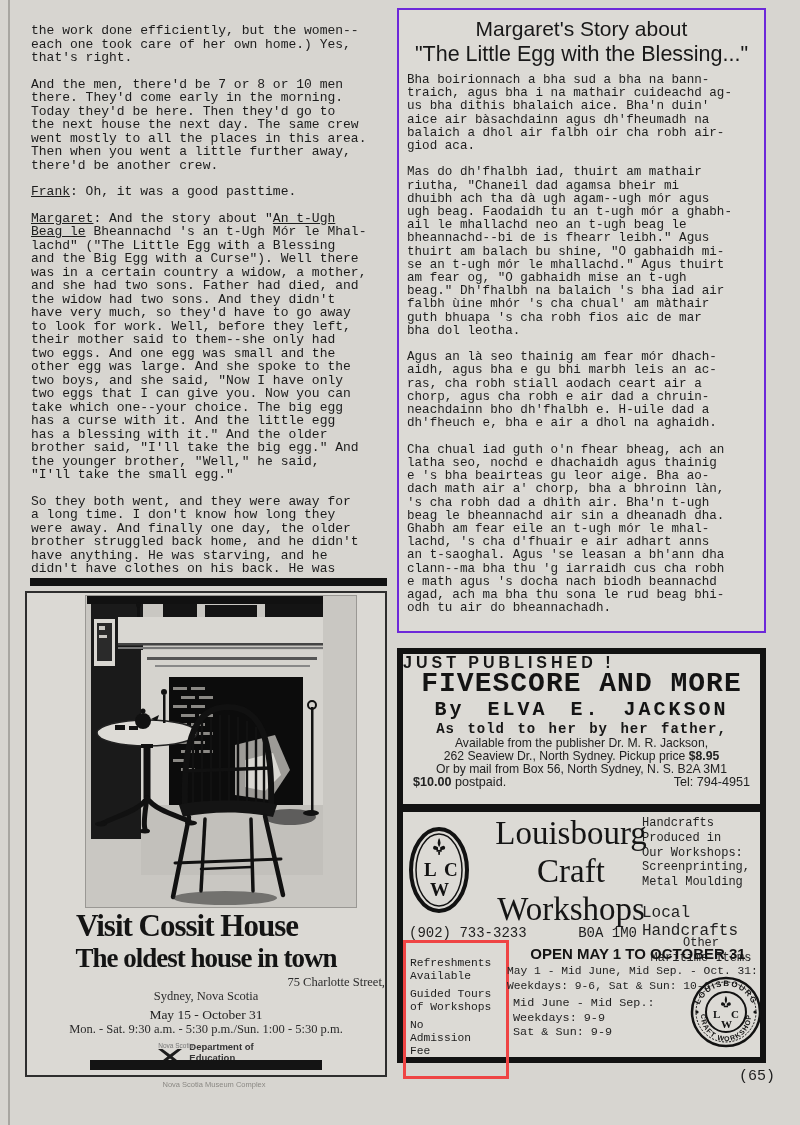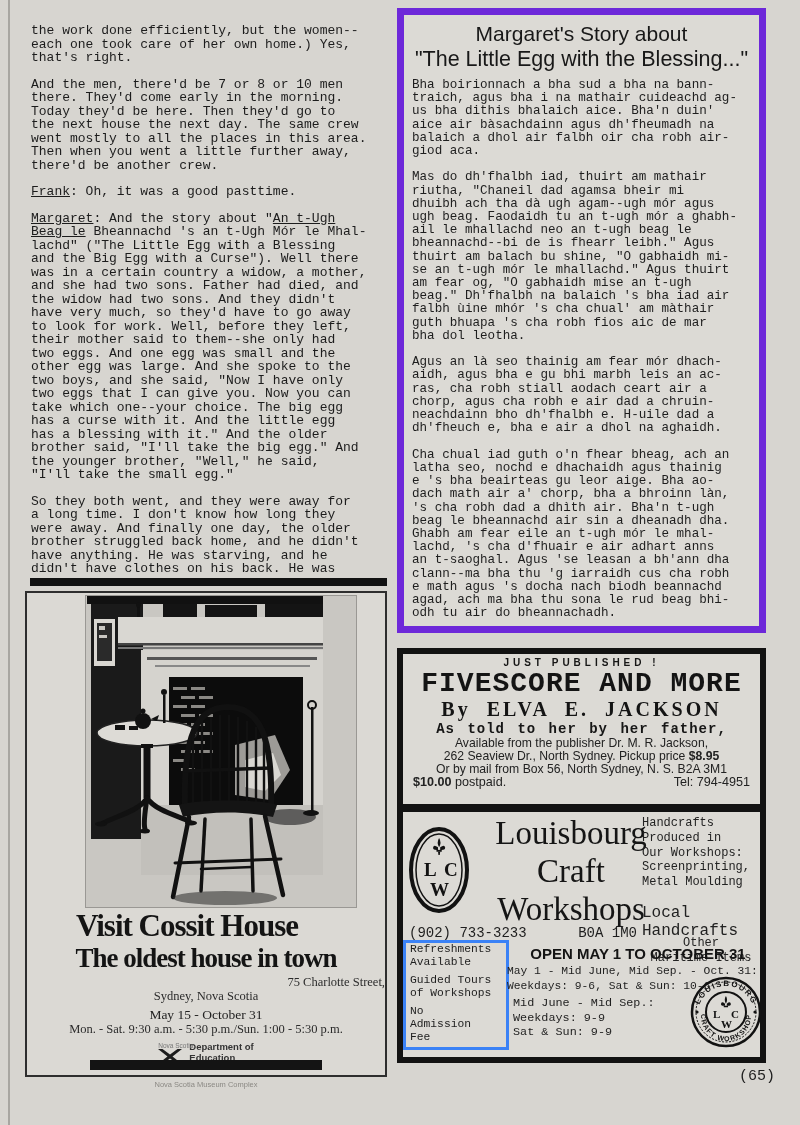--- a/index.html
+++ b/index.html
@@ -22,52 +22,52 @@
   .c-h1{position:absolute;left:8px;top:316px;width:100%;text-align:left;font-weight:bold;font-size:31px;line-height:34px;letter-spacing:-1px;color:#141414;padding-left:41px;}
   .c-h2{position:absolute;left:0;top:350px;width:100%;text-align:center;font-weight:bold;font-size:27px;line-height:30px;letter-spacing:-1px;color:#141414;}
   .c-addr1{position:absolute;left:0;top:382px;width:100%;text-align:right;font-size:12.5px;line-height:14px;color:#2b2b2b;}
   .c-addr2{position:absolute;left:0;top:396px;width:100%;text-align:center;font-size:12.5px;line-height:14px;color:#2b2b2b;}
   .c-dates{position:absolute;left:0;top:414px;width:100%;text-align:center;font-size:13.5px;line-height:15px;color:#222;}
   .c-hours{position:absolute;left:0;top:429px;width:100%;text-align:center;font-size:12.5px;line-height:14px;color:#2b2b2b;}
   .c-logo{position:absolute;left:0;top:449px;width:100%;display:flex;justify-content:center;align-items:flex-start;gap:7px;}
   .c-logo .flagwrap{position:relative;padding-top:7px;}
   .c-logo .ns{position:absolute;top:0;left:0;font-size:6.5px;color:#777;white-space:nowrap;}
   .c-orgname{font-size:9.5px;line-height:10.5px;font-weight:bold;color:#333;}
-  .c-sub{position:absolute;left:0;top:487px;width:100%;text-align:center;font-size:7.5px;color:#8b8984;}
+  .c-sub{position:absolute;left:8px;top:487px;width:100%;text-align:center;font-size:7.5px;color:#8b8984;}
   .c-bar{position:absolute;left:63px;top:467px;width:232px;height:10px;background:#141414;}
 
   
-  .storybox{position:absolute;left:397px;top:8px;width:369px;height:625px;border:7px solid #6d28d9;box-sizing:border-box;background:#dcdad5;padding:4px 8px;}
+  .storybox{position:absolute;left:397px;top:8px;width:369px;height:625px;border:2px solid #6d28d9;box-sizing:border-box;background:#dcdad5;padding:4px 8px;}
   .story-title{text-align:center;margin:2px 0 6px 0;color:#181818;}
   .st1{font-size:21px;line-height:25px;}
   .st2{font-size:21.5px;line-height:27px;}
   .story-body{font-size:12.6px;line-height:13.2px;white-space:pre;color:#1e1e1e;}
 
   
   .adstack{position:absolute;left:397px;top:648px;width:369px;height:415px;border:6px solid #121212;box-sizing:border-box;background:#dcdad5;}
   .divider{position:absolute;left:0;top:150px;width:357px;height:8px;background:#121212;}
   .jackson{position:absolute;left:0;top:0;width:357px;height:150px;}
-  .kicker{margin-top:2px;text-align:center;font-weight:bold;font-size:10px;line-height:13px;letter-spacing:4px;color:#161616;}
+  .kicker{margin-top:2px;text-align:left;font-weight:bold;font-size:16px;line-height:13px;letter-spacing:4px;color:#161616;}
   .fivescore{text-align:center;font-weight:bold;font-size:28px;line-height:29px;letter-spacing:1px;color:#141414;}
-  .byline{text-align:center;font-weight:bold;font-size:20px;line-height:23px;letter-spacing:3px;word-spacing:8px;color:#141414;font-family:Liberation Serif, serif;}
+  .byline{text-align:center;font-weight:bold;font-size:20px;line-height:23px;letter-spacing:3px;word-spacing:8px;color:#141414;}
   .subline{text-align:center;font-weight:bold;font-size:14px;line-height:16px;letter-spacing:1px;word-spacing:3px;color:#161616;}
   .father{text-align:center;font-weight:bold;font-size:15px;line-height:16px;letter-spacing:1px;color:#161616;}
   .info{text-align:center;font-size:12.2px;line-height:13px;color:#222;}
   .inforow{display:flex;justify-content:space-between;padding:0 10px;font-size:12.6px;line-height:12.6px;color:#222;}
 
   .louisbourg{position:absolute;left:0;top:158px;width:357px;height:245px;}
   .lb-logo{position:absolute;left:4px;top:12px;}
   .lb-name{position:absolute;left:78px;top:2px;width:180px;text-align:center;color:#151515;}
   .lbn1,.lbn2,.lbn3{font-size:33px;line-height:38px;}
   .lb-rc1{position:absolute;left:239px;top:4px;width:118px;font-size:12px;line-height:14.8px;white-space:pre;color:#222;}
   .lb-rc2{position:absolute;left:239px;top:92px;width:118px;font-size:16px;color:#222;}
   .lb-rc3{position:absolute;left:239px;top:124px;width:118px;text-align:center;font-size:12px;line-height:14.5px;white-space:pre;color:#222;}
   .lb-addr1{position:absolute;left:6px;top:98px;font-size:14px;color:#1e1e1e;}
   .lb-addr2{position:absolute;left:6px;top:113px;width:228px;display:flex;justify-content:space-between;font-size:14px;color:#1e1e1e;}
-  .lb-amen{position:absolute;left:0px;top:128px;width:106px;height:110px;border:3px solid #3b82f6;box-sizing:border-box;padding:0 4px;font-size:11.3px;line-height:13px;color:#1e1e1e;}
+  .lb-amen{position:absolute;left:0px;top:128px;width:106px;height:139px;border:3px solid #ef4444;box-sizing:border-box;padding:14px 4px;font-size:11.3px;line-height:13px;color:#1e1e1e;}
   .lb-amen div{margin-bottom:5px;white-space:pre;}
   .lb-open{position:absolute;left:110px;top:133px;width:250px;text-align:center;font-weight:bold;font-size:15px;color:#141414;}
   .lb-s1{position:absolute;left:104px;top:152px;font-size:11.3px;line-height:14.5px;white-space:pre;color:#1e1e1e;}
   .lb-s2{position:absolute;left:110px;top:184px;width:190px;text-align:left;font-size:11.8px;line-height:14.5px;white-space:pre;color:#1e1e1e;}
   .lb-stamp{position:absolute;left:287px;top:164px;}
 
   .pagenum{position:absolute;left:640px;top:1068px;width:150px;text-align:right;font-size:15px;color:#1e1e1e;padding-right:15px;box-sizing:border-box;}
 </style>
 </head>
 <body>

